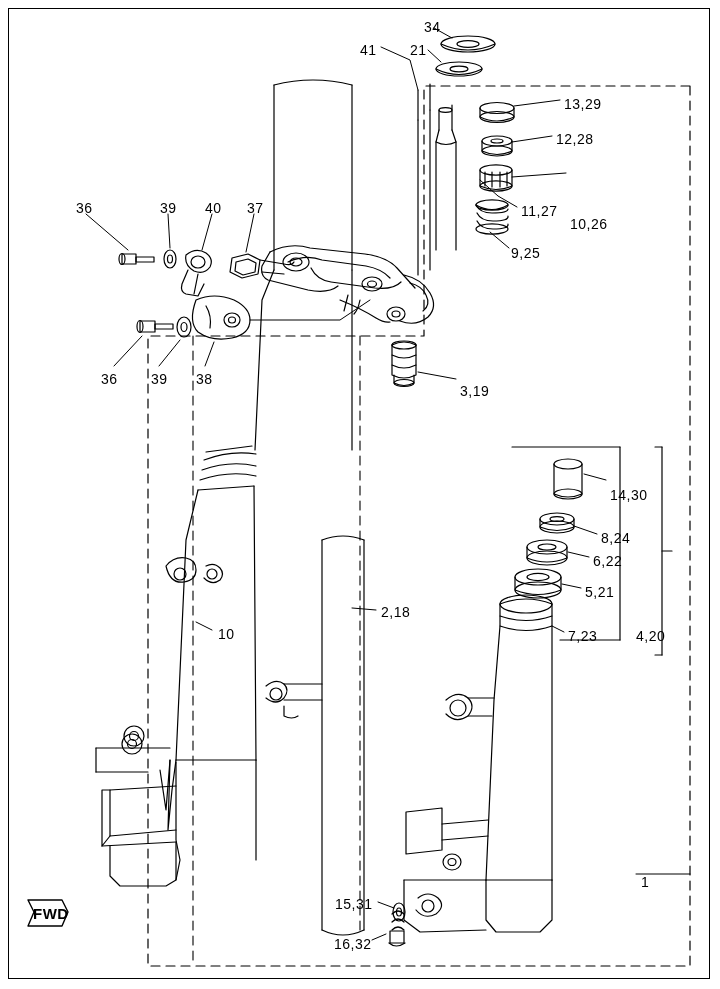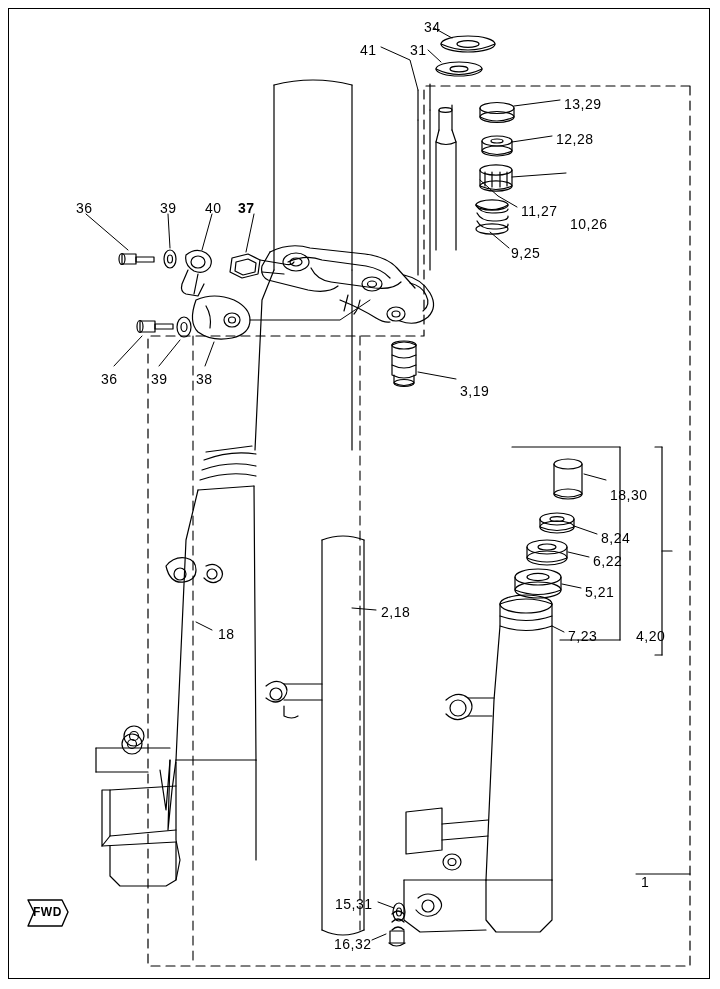--- a/index.html
+++ b/index.html
@@ -43,21 +43,21 @@
     position: absolute;
     left: 26px;
     top: 896px;
     width: 42px;
     height: 34px;
   }
   .fwd-badge span {
     position: absolute;
     left: 7px;
     top: 9px;
-    font-size: 12px;
+    font-size: 15px;
     font-weight: bold;
     font-family: "Liberation Sans", sans-serif;
     letter-spacing: 0.5px;
   }
 </style>
 </head>
 <body>
 
 <div id="page">
   <div id="frame"></div>
@@ -355,41 +355,41 @@
       </g>
 
       <g stroke-width="1.4">
         <path d="M28,900 L62,900 L68,912 L62,926 L28,926 L34,912 Z"></path>
       </g>
     </g>
   </svg>
 
   <div class="lbl" style="left:424px; top:19px;">34</div>
   <div class="lbl" style="left:360px; top:42px;">41</div>
-  <div class="lbl" style="left:410px; top:42px;">31</div>
+  <div class="lbl" style="left:410px; top:42px;">21</div>
   <div class="lbl" style="left:564px; top:96px;">13,29</div>
   <div class="lbl" style="left:556px; top:131px;">12,28</div>
   <div class="lbl" style="left:570px; top:168px;margin-top:48px;">10,26</div>
   <div class="lbl" style="left:521px; top:203px;">11,27</div>
   <div class="lbl" style="left:511px; top:245px;">9,25</div>
   <div class="lbl" style="left:76px;  top:200px;">36</div>
   <div class="lbl" style="left:160px; top:200px;">39</div>
   <div class="lbl" style="left:205px; top:200px;">40</div>
-  <div class="lbl" style="left:238px; top:200px;font-weight:bold;">37</div>
+  <div class="lbl" style="left:247px; top:200px;">37</div>
   <div class="lbl" style="left:101px; top:371px;">36</div>
   <div class="lbl" style="left:151px; top:371px;">39</div>
   <div class="lbl" style="left:196px; top:371px;">38</div>
   <div class="lbl" style="left:460px; top:383px;">3,19</div>
-  <div class="lbl" style="left:610px; top:487px;">18,30</div>
+  <div class="lbl" style="left:610px; top:487px;">14,30</div>
   <div class="lbl" style="left:601px; top:530px;">8,24</div>
   <div class="lbl" style="left:593px; top:553px;">6,22</div>
   <div class="lbl" style="left:585px; top:584px;">5,21</div>
   <div class="lbl" style="left:568px; top:628px;">7,23</div>
   <div class="lbl" style="left:636px; top:628px;">4,20</div>
-  <div class="lbl" style="left:218px; top:626px;">18</div>
+  <div class="lbl" style="left:218px; top:626px;">10</div>
   <div class="lbl" style="left:381px; top:604px;">2,18</div>
   <div class="lbl" style="left:335px; top:896px;">15,31</div>
   <div class="lbl" style="left:334px; top:936px;">16,32</div>
   <div class="lbl" style="left:641px; top:874px;">1</div>
 
   <div class="fwd-badge">
     <span>FWD</span>
   </div>
 </div>
 

